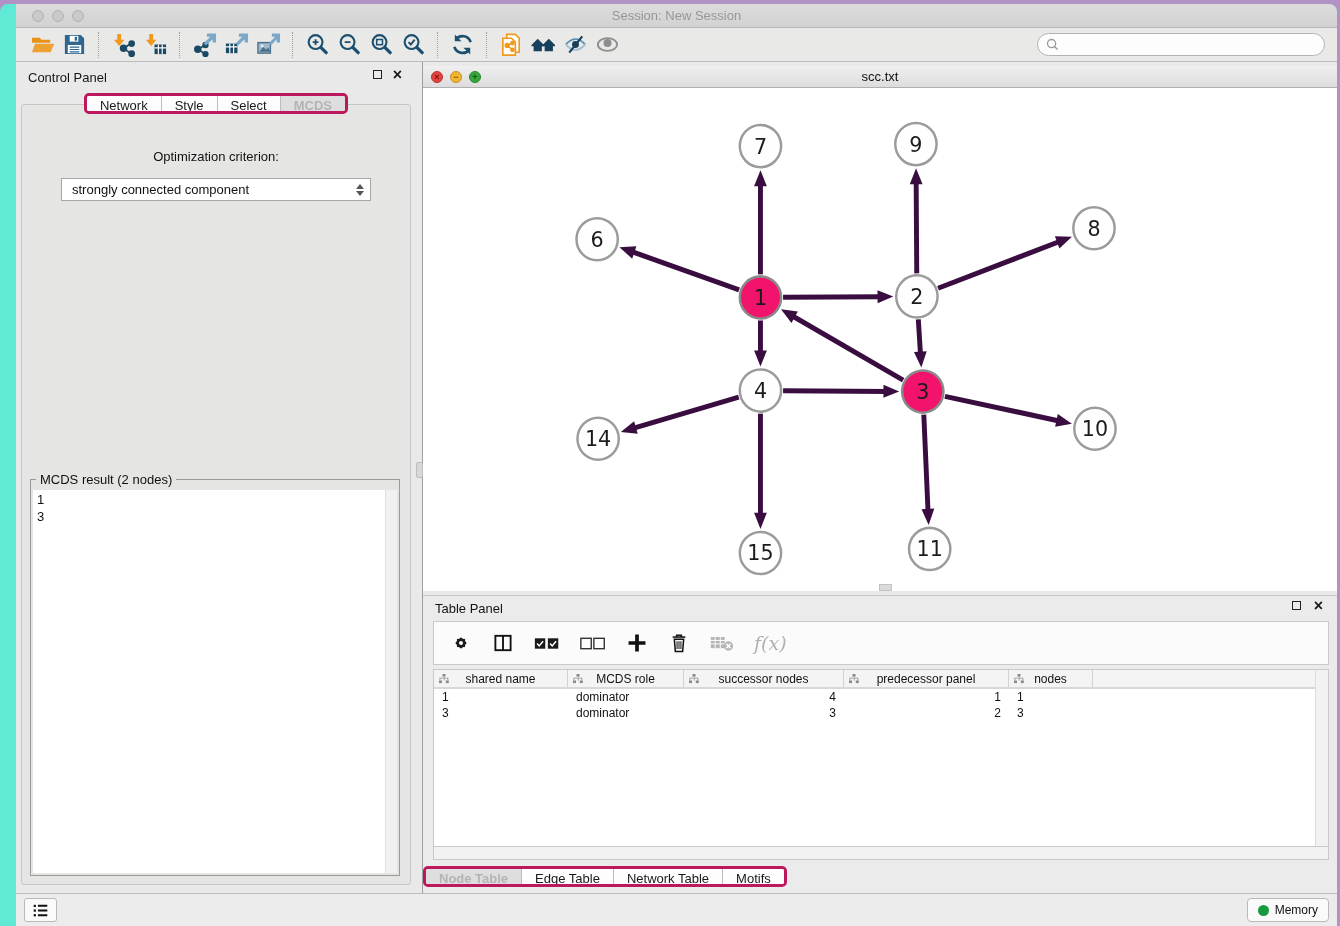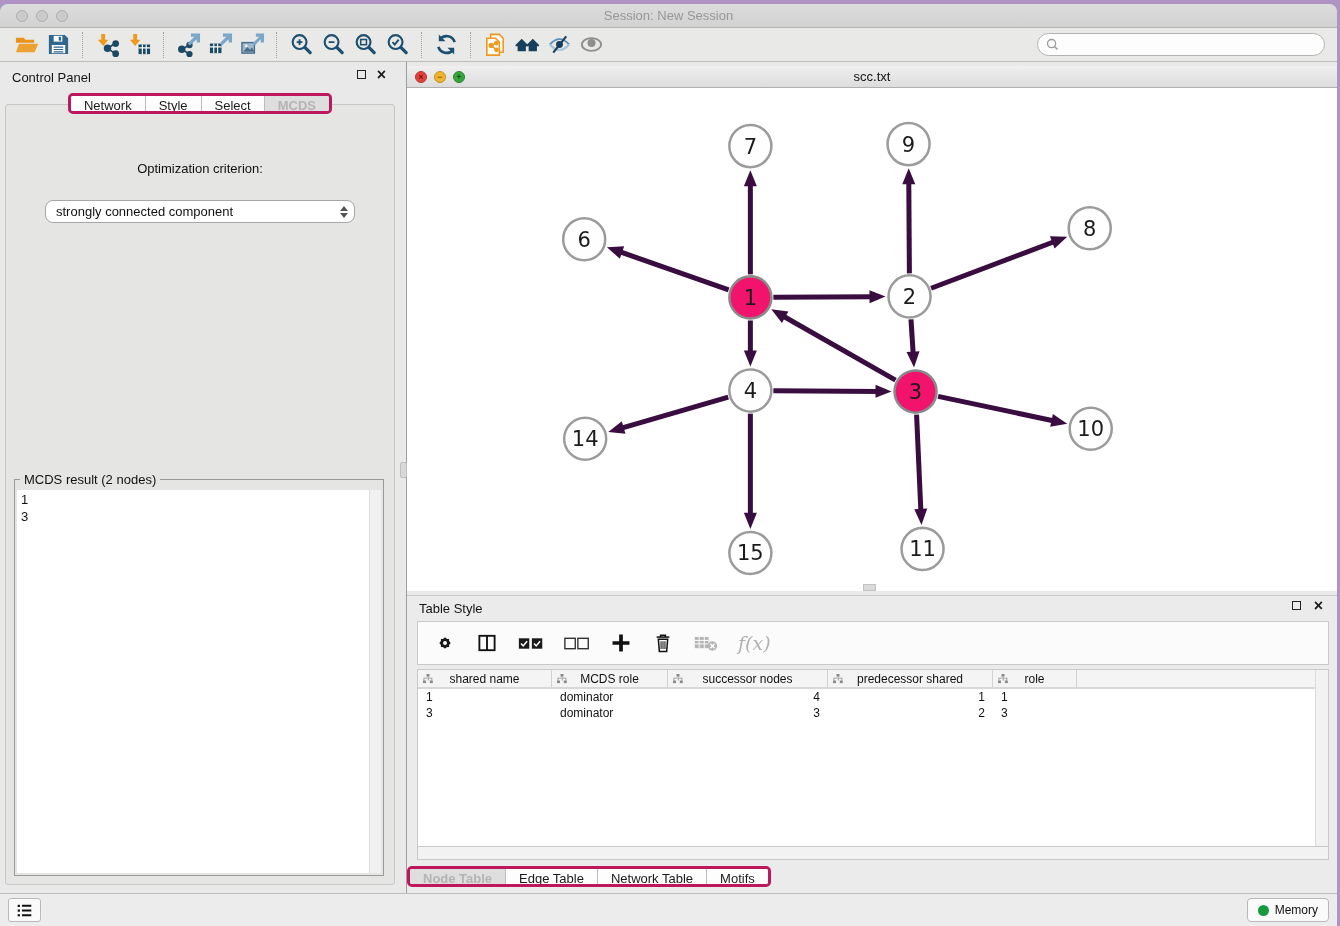--- a/index.html
+++ b/index.html
@@ -1,19 +1,19 @@
 <!DOCTYPE html>
 <html><head>
 <meta charset="utf-8">
 <style>
   * { margin:0; padding:0; box-sizing:border-box; }
   html,body { width:1340px; height:926px; overflow:hidden; background:#b093c4;
               font-family:"Liberation Sans", sans-serif; }
   .window { position:absolute; left:0; top:4px; right:3px; bottom:0;
-            background:#5eead4; border-radius:8px 8px 0 0; display:flex; flex-direction:column; overflow:hidden; }
+            background:#5eead4; border-radius:8px 8px 0 0; display:flex; flex-direction:column; overflow:hidden;padding-left:16px; }
 
   
   .titlebar { height:24px; background:linear-gradient(#dcdcdc,#d2d2d2); border-bottom:1px solid #b6b6b6;
               position:relative; display:flex; align-items:center; justify-content:center; flex:none; }
   .traffic { position:absolute; left:16px; top:6px; display:flex; gap:8px; }
   .tl { width:12px; height:12px; border-radius:50%; background:#cacaca; border:1px solid #b0b0b0; }
   .win-title { font-size:13px; color:#979797; }
 
   
   .toolbar { height:34px; background:#e9e9e8; border-bottom:1px solid #bcbcbc; flex:none;
@@ -34,22 +34,22 @@
   .panel-ctl { position:absolute; top:8px; display:flex; align-items:center; }
   .float-icon { width:9px; height:9px; border:1.5px solid #222; display:inline-block; }
   .close-icon { font-size:16px; font-weight:bold; color:#1a1a1a; line-height:10px; }
   .cp-tabwrap { text-align:center; height:22px; margin-top:5px; position:relative; z-index:2; flex:none; }
   .segmented { display:inline-flex; border:3px solid #be185d; border-radius:5px; overflow:hidden; background:#fff; height:21px; }
   .seg { padding:0 13px; font-size:13px; line-height:19px; color:#1a1a1a; border-left:1px solid #bdbdbd; background:#fdfdfd; }
   .seg:first-child { border-left:none; }
   .seg.active { background:#dedede; color:#b4b4b4;font-weight:bold; }
   .cp-body { margin:-11px 5px 8px; border:1px solid #c6c6c6; border-radius:3px; background:#e5e5e4;
              flex:1; position:relative; padding-top:32px; }
-  .opt-label { text-align:center; font-size:13px; color:#111; margin-top:24px; }
-  .criterion { margin:24px auto 0; width:310px; height:23px; background:#fff; border:1px solid #a6a6a6; border-radius:8px;
+  .opt-label { text-align:center; font-size:13px; color:#111; margin-top:12px; }
+  .criterion { margin:14px auto 0; width:310px; height:23px; background:#fff; border:1px solid #a6a6a6; border-radius:0;
                display:flex; align-items:center; padding:0 6px 0 10px; font-size:13px; color:#111; }
   .stepper { margin-left:auto; display:flex; flex-direction:column; align-items:center; gap:2px; }
   .arr-up { width:0; height:0; border-left:4px solid transparent; border-right:4px solid transparent; border-bottom:5px solid #555; }
   .arr-dn { width:0; height:0; border-left:4px solid transparent; border-right:4px solid transparent; border-top:5px solid #555; }
   .btn-row { text-align:center; margin-top:12px; display:flex; justify-content:center; gap:14px; }
   .mac-btn { height:23px; padding:0 16px; background:linear-gradient(#ffffff,#f2f2f2); border:1px solid #a6a6a6;
              border-radius:5px; font-size:13px; color:#111; font-family:"Liberation Sans",sans-serif; }
   .result-group { position:absolute; left:8px; right:10px; top:374px; bottom:8px; border:1px solid #9a9a9a; }
   .result-legend { position:absolute; top:-8px; left:5px; background:#e5e5e4; padding:0 4px; font-size:13px; color:#111; }
   .result-text { position:absolute; left:2px; right:14px; top:10px; bottom:2px; background:#fff;
@@ -363,21 +363,21 @@
               <text x="343" y="464" dy="0.36em" text-anchor="middle" fill="#1b1b1b" font-size="21" font-family="&quot;DejaVu Sans&quot;, sans-serif">15</text>
               <circle cx="515" cy="460" r="21" fill="#fefefe" stroke="#9b9b9b" stroke-width="2.5"></circle>
               <text x="515" y="460" dy="0.36em" text-anchor="middle" fill="#1b1b1b" font-size="21" font-family="&quot;DejaVu Sans&quot;, sans-serif">11</text>
             </svg>
           <div class="h-handle"></div>
         </div>
       </div>
 
       <div class="table-panel">
         <div class="tp-header">
-          <span>Table Style</span>
+          <span>Table Panel</span>
           <span class="panel-ctl" style="right:36px;top:5px;">
               <span class="float-icon"></span>
             </span>
           <span class="panel-ctl close-icon" style="right:14px;top:5px;">×</span>
         </div>
         <div class="tp-toolbar">
           <span class="tpi">
               <svg width="22" height="22" viewBox="0 0 26 26">
                 <rect x="8.2" y="8.2" width="9.6" height="9.6" fill="#1a1a1a"></rect>
                 <rect x="8.2" y="8.2" width="9.6" height="9.6" fill="#1a1a1a" transform="rotate(45 13 13)"></rect>
@@ -465,32 +465,32 @@
               </div>
               <div class="th" style="width: 165px;">
                 <svg width="10" height="10" viewBox="0 0 10 10">
                   <g fill="#8a8a8a">
                     <rect x="3.5" y="0" width="3" height="2.6"></rect>
                     <rect x="0" y="6.5" width="3" height="2.6"></rect>
                     <rect x="6.8" y="6.5" width="3" height="2.6"></rect>
                     <path d="M4.7 2.6h0.8v2H1.3v2h-0.8v-2.8h4.2zM8.5 6.6h0.8V3.8H4.9v2.8h0.8v-2h2.8z"></path>
                   </g>
                 </svg>
-                <span>predecessor shared</span>
+                <span>predecessor panel</span>
               </div>
               <div class="th" style="width: 84px;">
                 <svg width="10" height="10" viewBox="0 0 10 10">
                   <g fill="#8a8a8a">
                     <rect x="3.5" y="0" width="3" height="2.6"></rect>
                     <rect x="0" y="6.5" width="3" height="2.6"></rect>
                     <rect x="6.8" y="6.5" width="3" height="2.6"></rect>
                     <path d="M4.7 2.6h0.8v2H1.3v2h-0.8v-2.8h4.2zM8.5 6.6h0.8V3.8H4.9v2.8h0.8v-2h2.8z"></path>
                   </g>
                 </svg>
-                <span>role</span>
+                <span>nodes</span>
               </div>
             </div>
           <div id="table-body">
               <div class="tr">
                 <div class="td" style="width: 134px;">1</div>
                 <div class="td" style="width: 116px;">dominator</div>
                 <div class="td r" style="width: 160px;">4</div>
                 <div class="td r" style="width: 165px;">1</div>
                 <div class="td" style="width: 84px;">1</div>
               </div>

